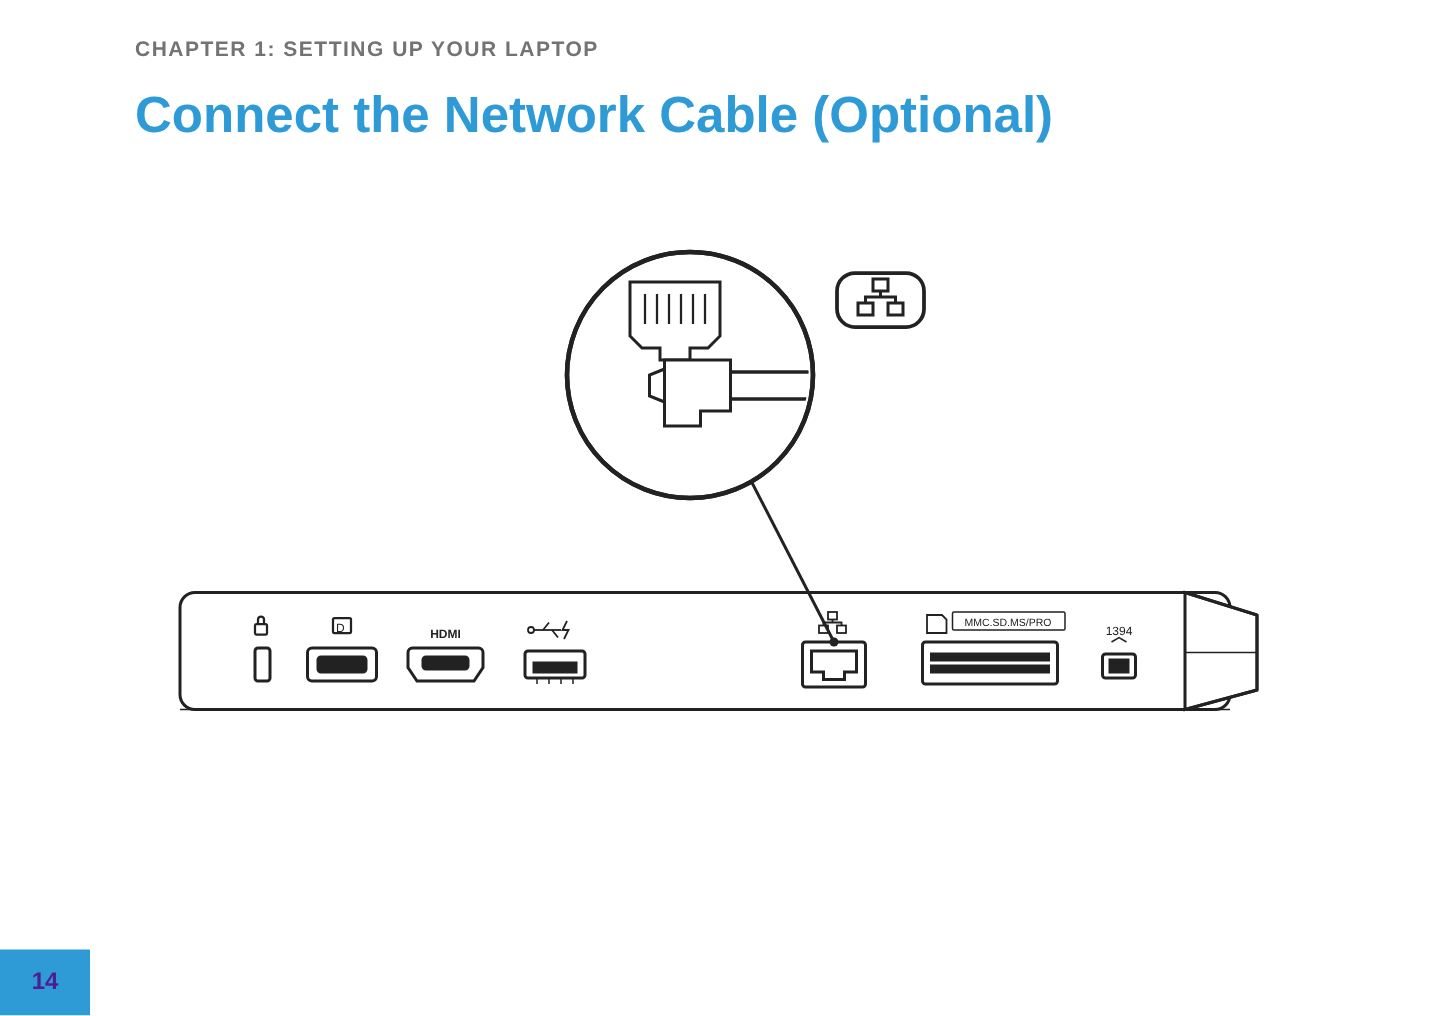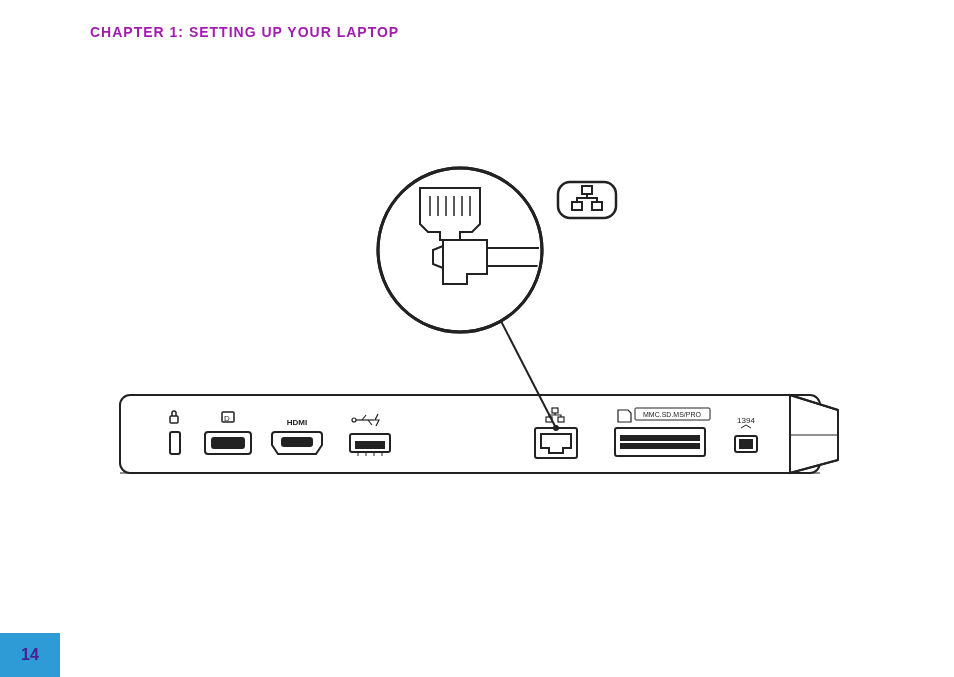--- a/index.html
+++ b/index.html
@@ -1,26 +1,27 @@
 <!DOCTYPE html>
 <html><head>
 <meta charset="utf-8">
 <style>
   html,body{margin:0;padding:0;width:954px;height:677px;background:#fff;font-family:Arial,Helvetica,sans-serif;color:#444;}
   .page{position:relative;width:954px;height:677px;}
-  .chapter{position:absolute;left:90px;top:24px;font-size:14px;font-weight:700;letter-spacing:1px;color:#a21caf;}
+  .chapter{position:absolute;left:90px;top:24px;font-size:14px;font-weight:700;letter-spacing:1px;color:#737373;}
   .heading{position:absolute;left:90px;top:58px;font-size:34px;font-weight:600;color:#2e9bd6;}
   .pgnum-box{position:absolute;left:0;bottom:0;width:60px;height:44px;background:#2e9bd6;color:#4c1d95;display:flex;align-items:center;justify-content:center;font-size:16px;font-weight:700;}
   .illus{position:absolute;left:90px;top:150px;width:765px;height:350px;}
 </style>
 </head>
 <body>
 
 <div class="page">
   <div class="chapter">CHAPTER 1: SETTING UP YOUR LAPTOP</div>
+  <div class="heading">Connect the Network Cable (Optional)</div>
 
   <div class="illus">
     <svg viewBox="0 0 765 350" width="765" height="350" font-family="Arial,Helvetica,sans-serif">
 
       <g fill="#fff" stroke="#222" stroke-width="2">
 
         <rect x="30" y="245" width="700" height="78" rx="10" ry="10"></rect>
 
         <line x1="30" y1="323" x2="730" y2="323" stroke-width="1"></line>
 

